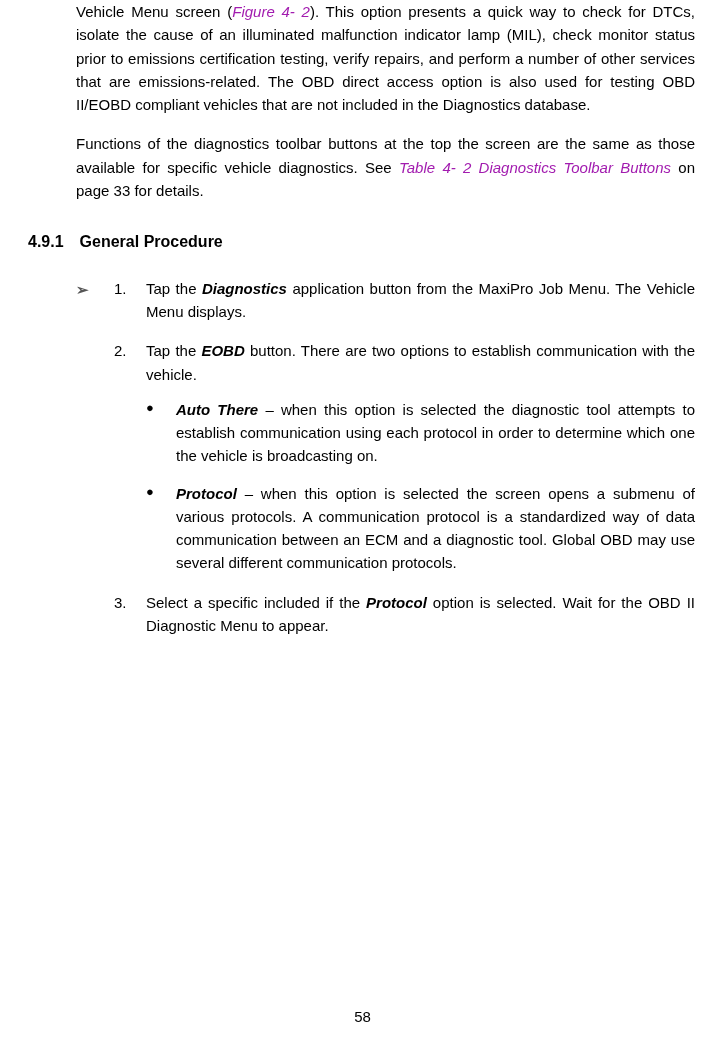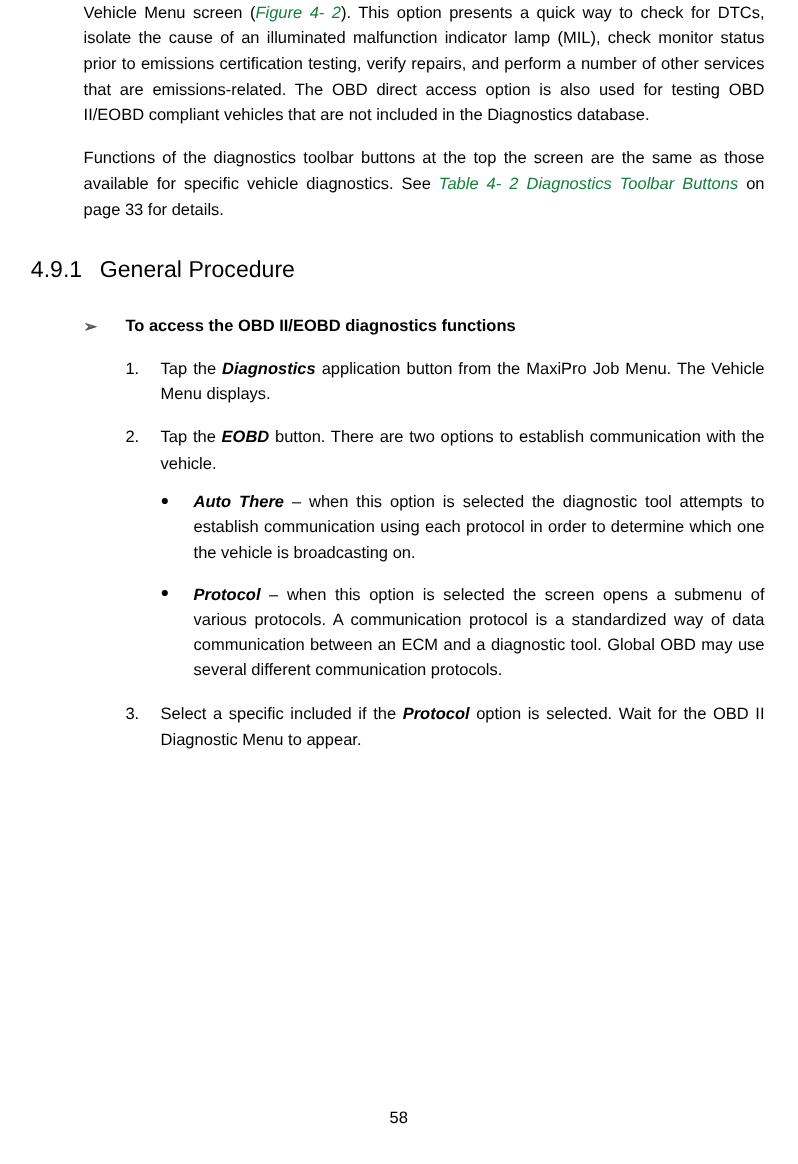--- a/index.html
+++ b/index.html
@@ -16,26 +16,26 @@
       color: #000;
       padding: 0 30px 0 76px;
       position: relative;
       background: #fff;
     }
     .para {
       text-align: justify;
       margin-bottom: 16px;
     }
     .ref-link {
-      color: #15803d;
+      color: #a21caf;
       font-style: italic;
     }
     .section-heading {
-      font-size: 21px;
-      font-weight: normal;
+      font-size: 16px;
+      font-weight: bold;
       margin-top: 28px;
       margin-bottom: 22px;
       margin-left: -48px;
     }
     .section-num {
       display: inline-block;
       margin-right: 16px;
     }
     .proc-block {
       margin-left: 0px;
@@ -109,21 +109,20 @@
   <span>Functions of the diagnostics toolbar buttons at the top the screen are the same as those available for specific vehicle diagnostics. See </span><span class="ref-link">Table 4- 2 Diagnostics Toolbar Buttons</span><span> on page 33 for details.</span>
 </p>
 
 <h2 class="section-heading">
   <span class="section-num">4.9.1</span><span>General Procedure</span>
 </h2>
 
 <div class="proc-block">
   <p class="proc-heading">
     <span class="arrow-icon">➢</span>
-    <span>To access the OBD II/EOBD diagnostics functions</span>
   </p>
 
   <ol class="num-list">
     <li class="num-item">
       <span class="num-marker">1.</span>
       <span>Tap the </span><span class="bold">Diagnostics</span><span> application button from the MaxiPro Job Menu. The Vehicle Menu displays.</span>
     </li>
 
     <li class="num-item">
       <span class="num-marker">2.</span>

